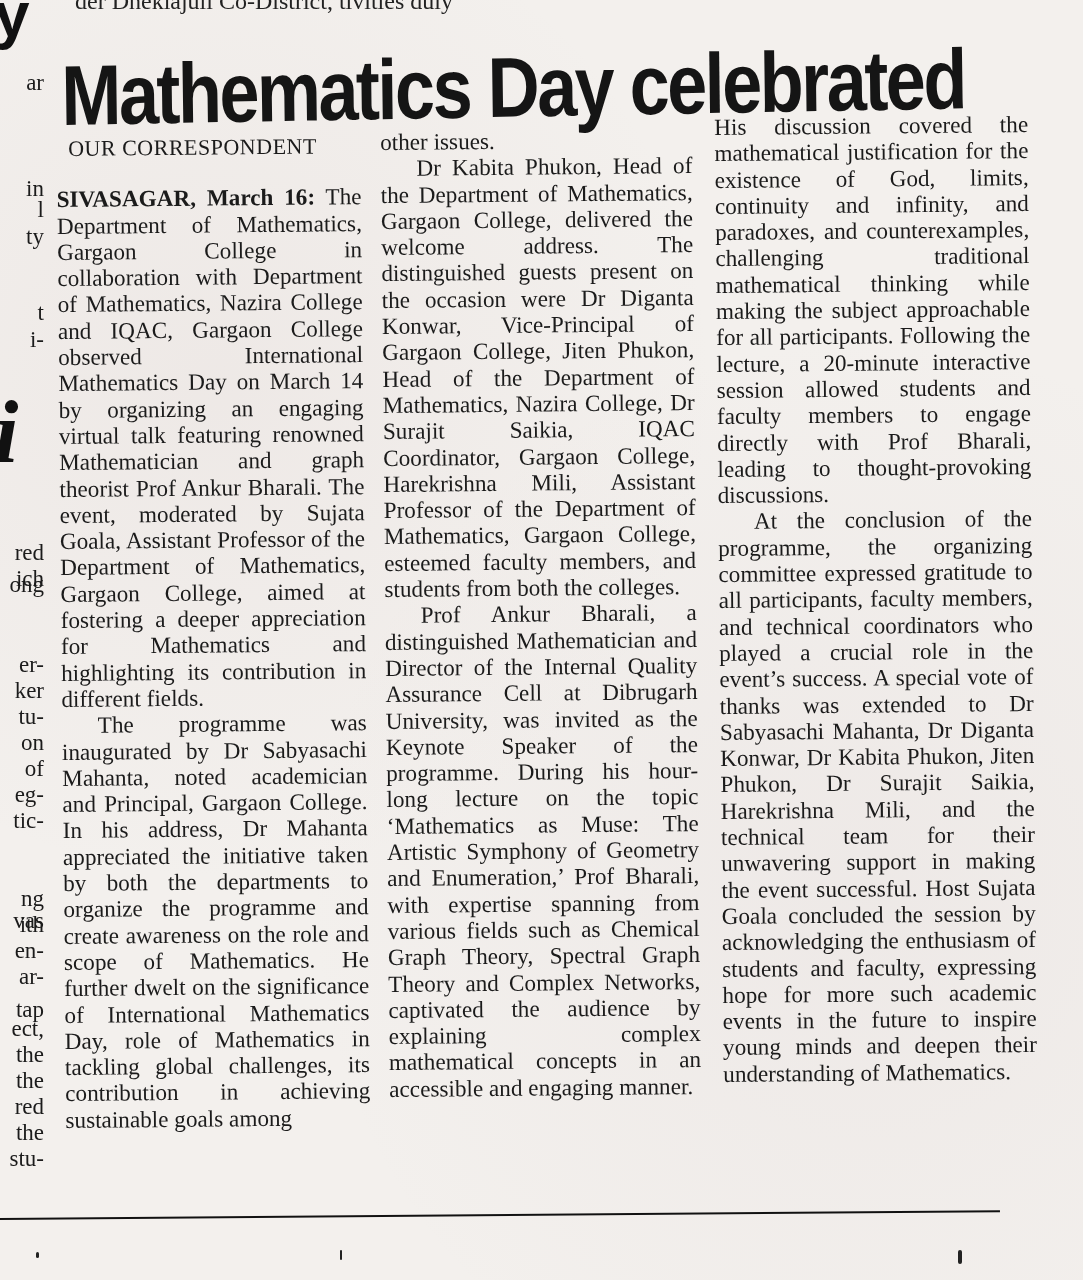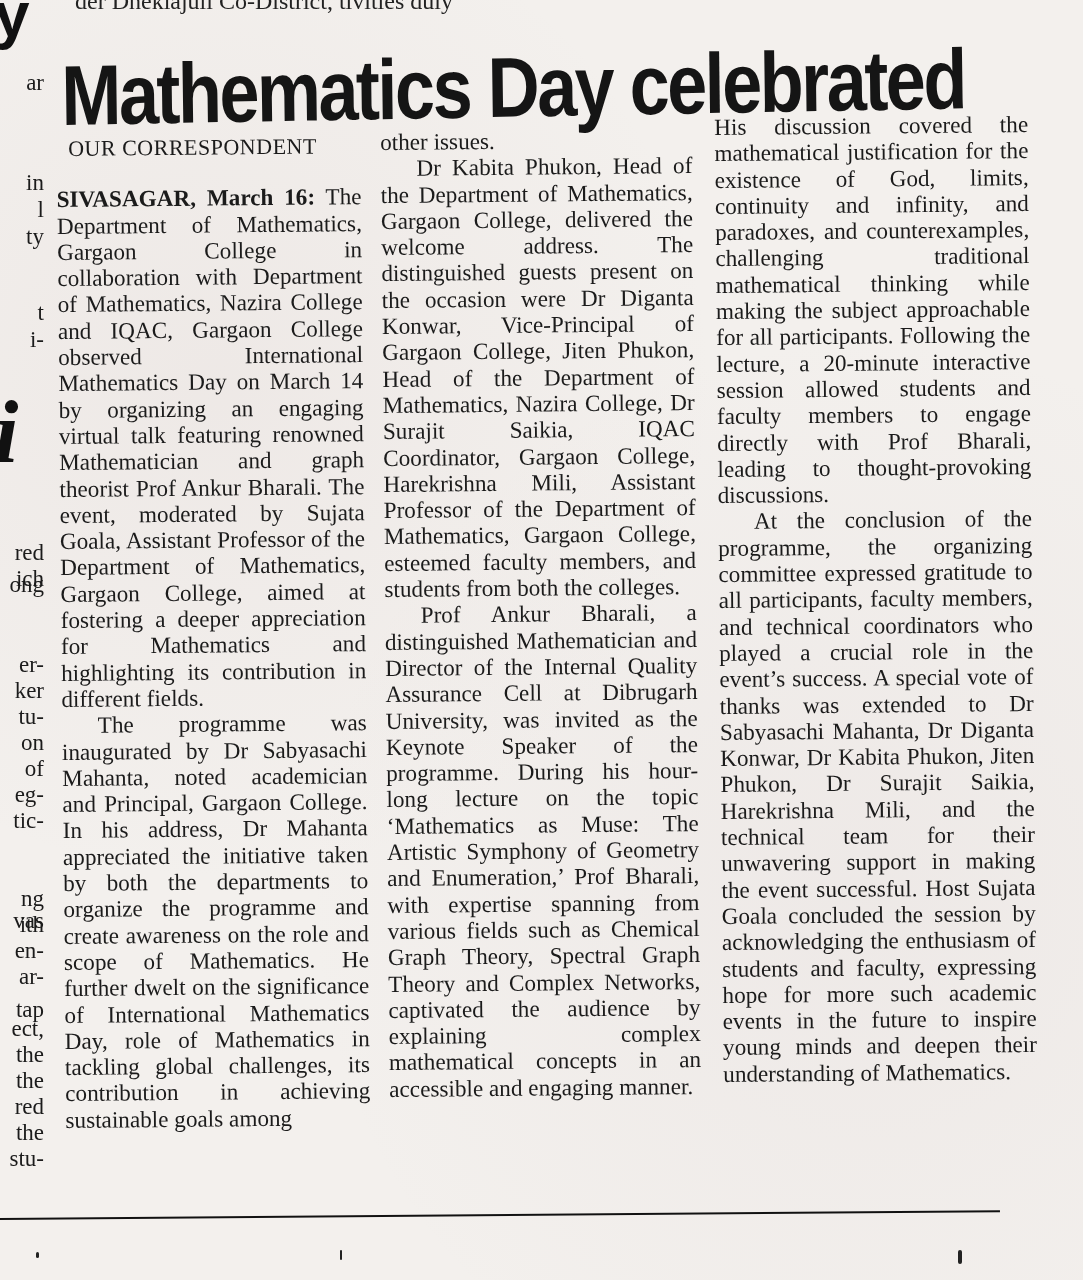--- a/index.html
+++ b/index.html
@@ -66,21 +66,21 @@
 <body>
 
 <div class="paper"></div>
 
 <div class="big-y">y</div>
 <div class="top-fragment">der Dhekiajuli Co-District,   tivities duly</div>
 
 <div class="left-strip" id="left-strip">
   <div class="bigi">i</div>
 <span class="frag" style="top: 70px; text-align: center;">ar</span>
-    <span class="frag" style="top: 170px;">in</span>
+    <span class="frag" style="top: 176px;">in</span>
     <span class="frag" style="top: 197px;">l</span>
     <span class="frag" style="top: 224px;">ty</span>
     <span class="frag" style="top: 300px;">t</span>
     <span class="frag" style="top: 327px;">i-</span>
     <span class="frag" style="top: 540px;">red</span>
     <span class="frag" style="top: 566px;">ich</span>
     <span class="frag" style="top: 572px;">ong</span>
     <span class="frag" style="top: 652px; margin-left: 24px;">er-</span>
     <span class="frag" style="top: 678px;">ker</span>
     <span class="frag" style="top: 704px;">tu-</span>

